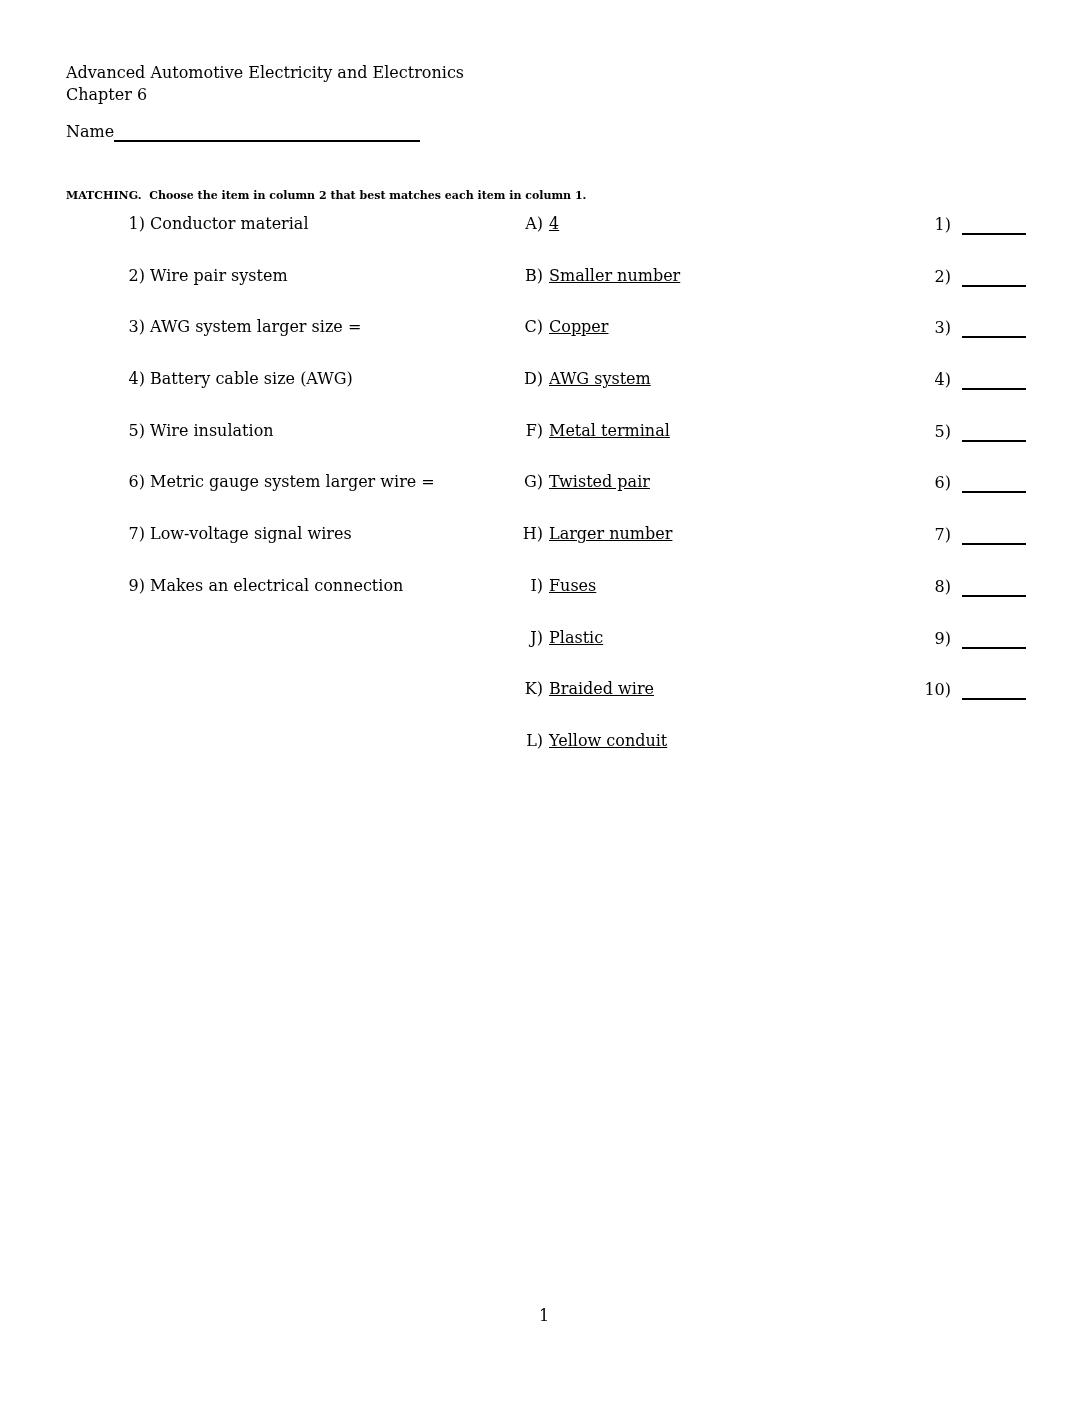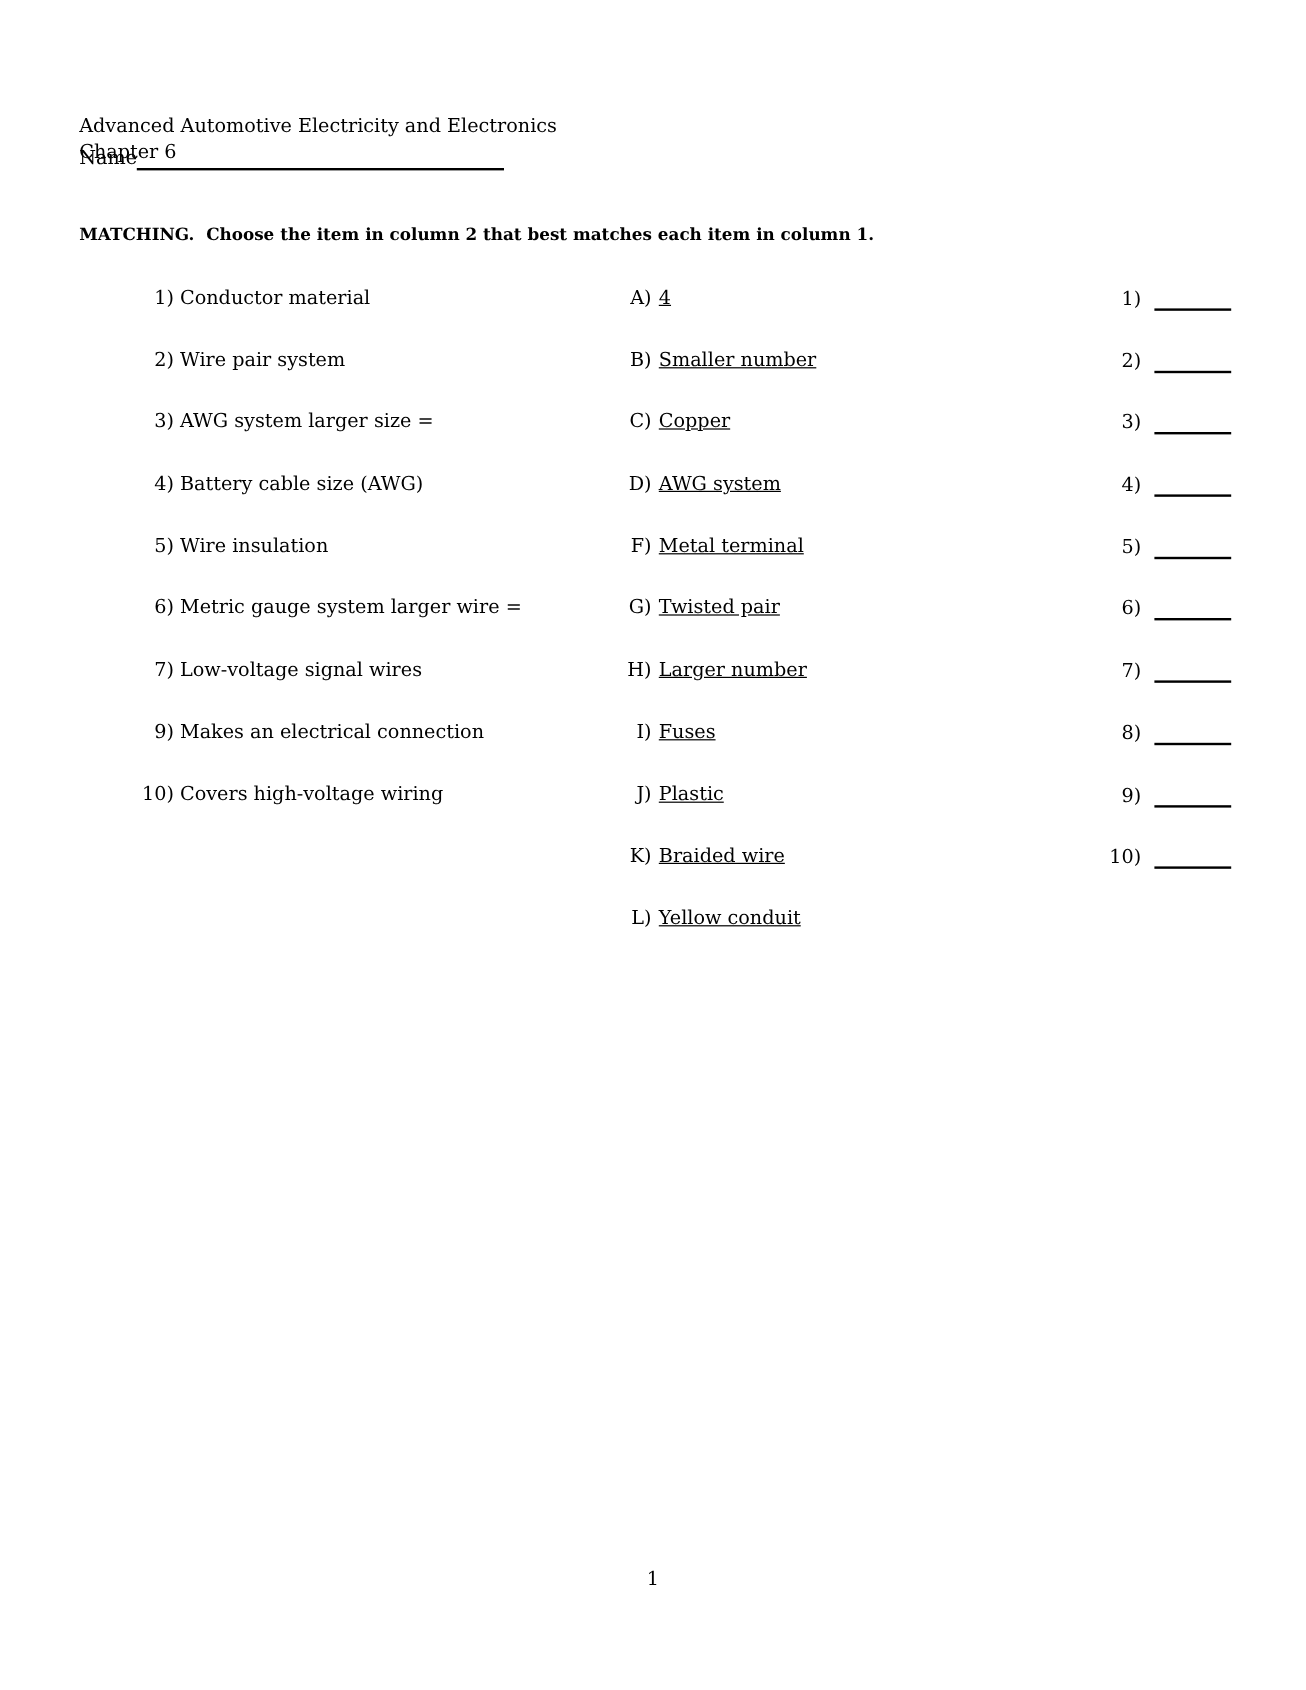--- a/index.html
+++ b/index.html
@@ -17,21 +17,20 @@
     font-size: 16px;
     line-height: 20px;
     overflow: hidden;
   }
   .header-block {
     position: absolute;
     left: 66px;
     top: 62px;
     line-height: 22px;
     white-space: nowrap;
-    margin-top: 32px;
   }
   .name-block {
     position: absolute;
     left: 66px;
     top: 122px;
     width: 354px;
     display: flex;
     align-items: flex-end;
   }
   .name-label {
@@ -41,25 +40,25 @@
     flex: 1 1 auto;
     border-bottom: 2px solid #000000;
     height: 18px;
   }
   .instructions {
     position: absolute;
     left: 66px;
     top: 186px;
     font-weight: bold;
     white-space: pre;
-    font-size: 14px;
+    font-size: 11px;
   }
   .match-col {
     position: absolute;
-    top: 238px;
+    top: 214px;
   }
   .col1 { left: 66px;  width: 400px; }
   .col2 { left: 460px; width: 360px; text-decoration: underline; }
   .col3 { left: 880px; width: 200px; }
   .match-row {
     height: 51.7px;
     white-space: nowrap;
   }
   .num-box {
     display: inline-block;
@@ -102,21 +101,20 @@
 
   <div class="match-col col1">
       <div class="match-row"><span class="num-box">1)</span><span>Conductor material</span></div>
       <div class="match-row"><span class="num-box">2)</span><span>Wire pair system</span></div>
       <div class="match-row"><span class="num-box">3)</span><span>AWG system larger size =</span></div>
       <div class="match-row"><span class="num-box">4)</span><span>Battery cable size (AWG)</span></div>
       <div class="match-row"><span class="num-box">5)</span><span>Wire insulation</span></div>
       <div class="match-row"><span class="num-box">6)</span><span>Metric gauge system larger wire =</span></div>
       <div class="match-row"><span class="num-box">7)</span><span>Low-voltage signal wires</span></div>
       <div class="match-row"><span class="num-box">9)</span><span>Makes an electrical connection</span></div>
-      <div class="match-row"><span class="num-box">10)</span><span>Covers high-voltage wiring</span></div>
     </div>
   <div class="match-col col2">
       <div class="match-row"><span class="num-box">A)</span><span>4</span></div>
       <div class="match-row"><span class="num-box">B)</span><span>Smaller number</span></div>
       <div class="match-row"><span class="num-box">C)</span><span>Copper</span></div>
       <div class="match-row"><span class="num-box">D)</span><span>AWG system</span></div>
       <div class="match-row"><span class="num-box">F)</span><span>Metal terminal</span></div>
       <div class="match-row"><span class="num-box">G)</span><span>Twisted pair</span></div>
       <div class="match-row"><span class="num-box">H)</span><span>Larger number</span></div>
       <div class="match-row"><span class="num-box">I)</span><span>Fuses</span></div>

